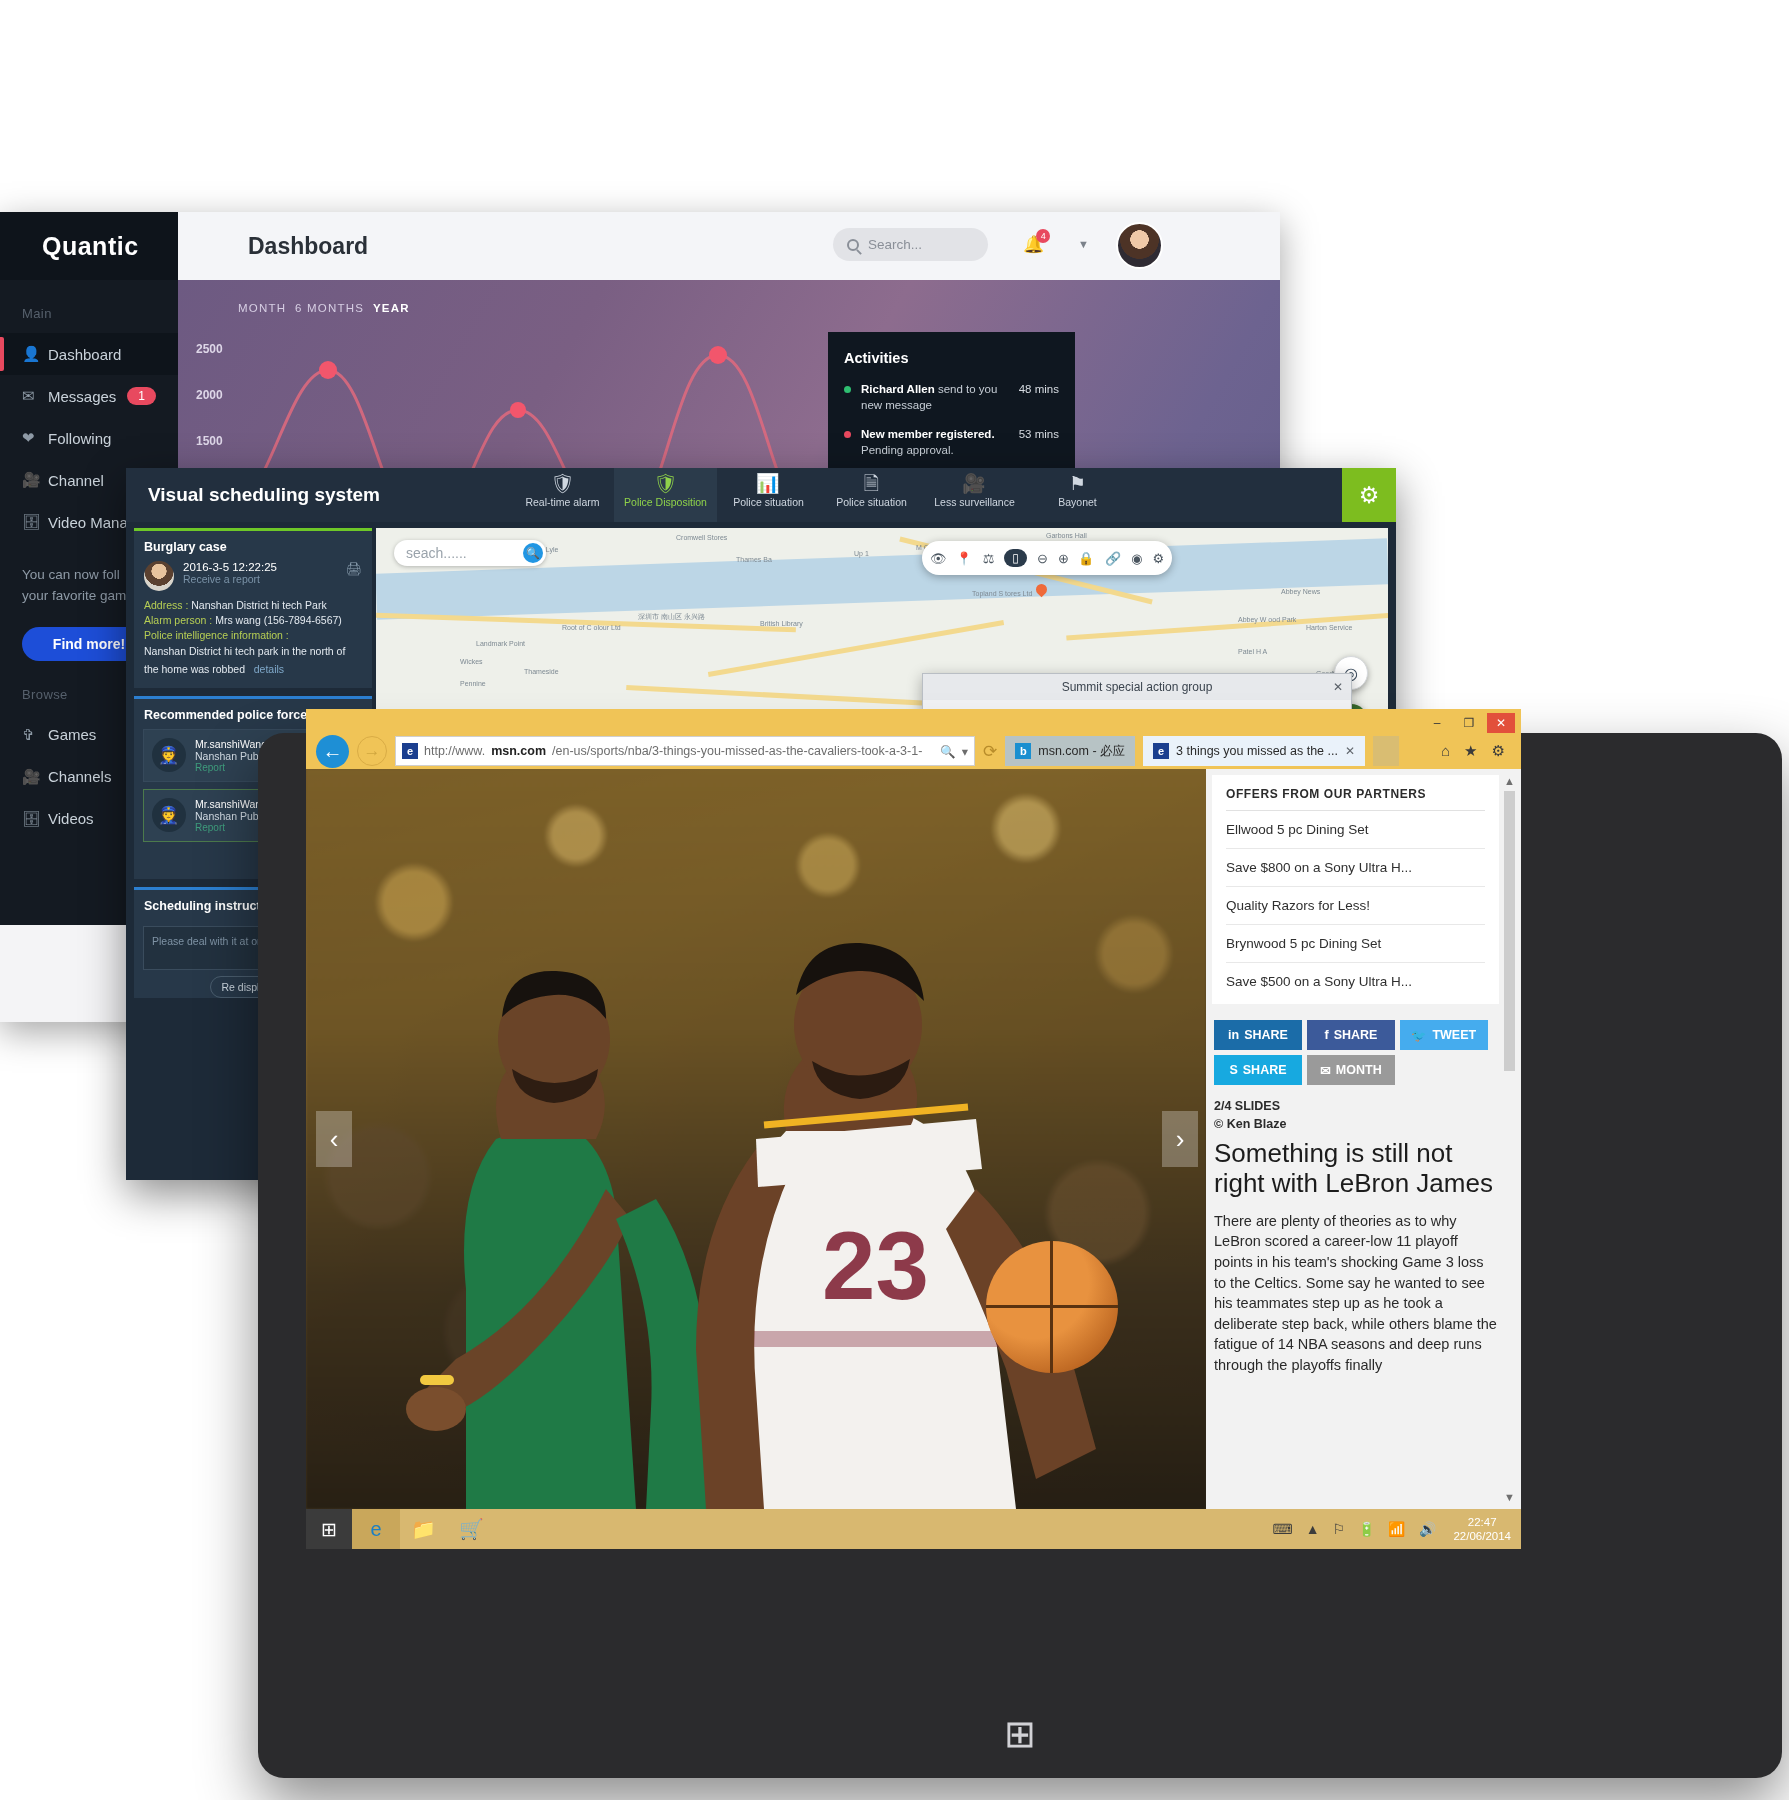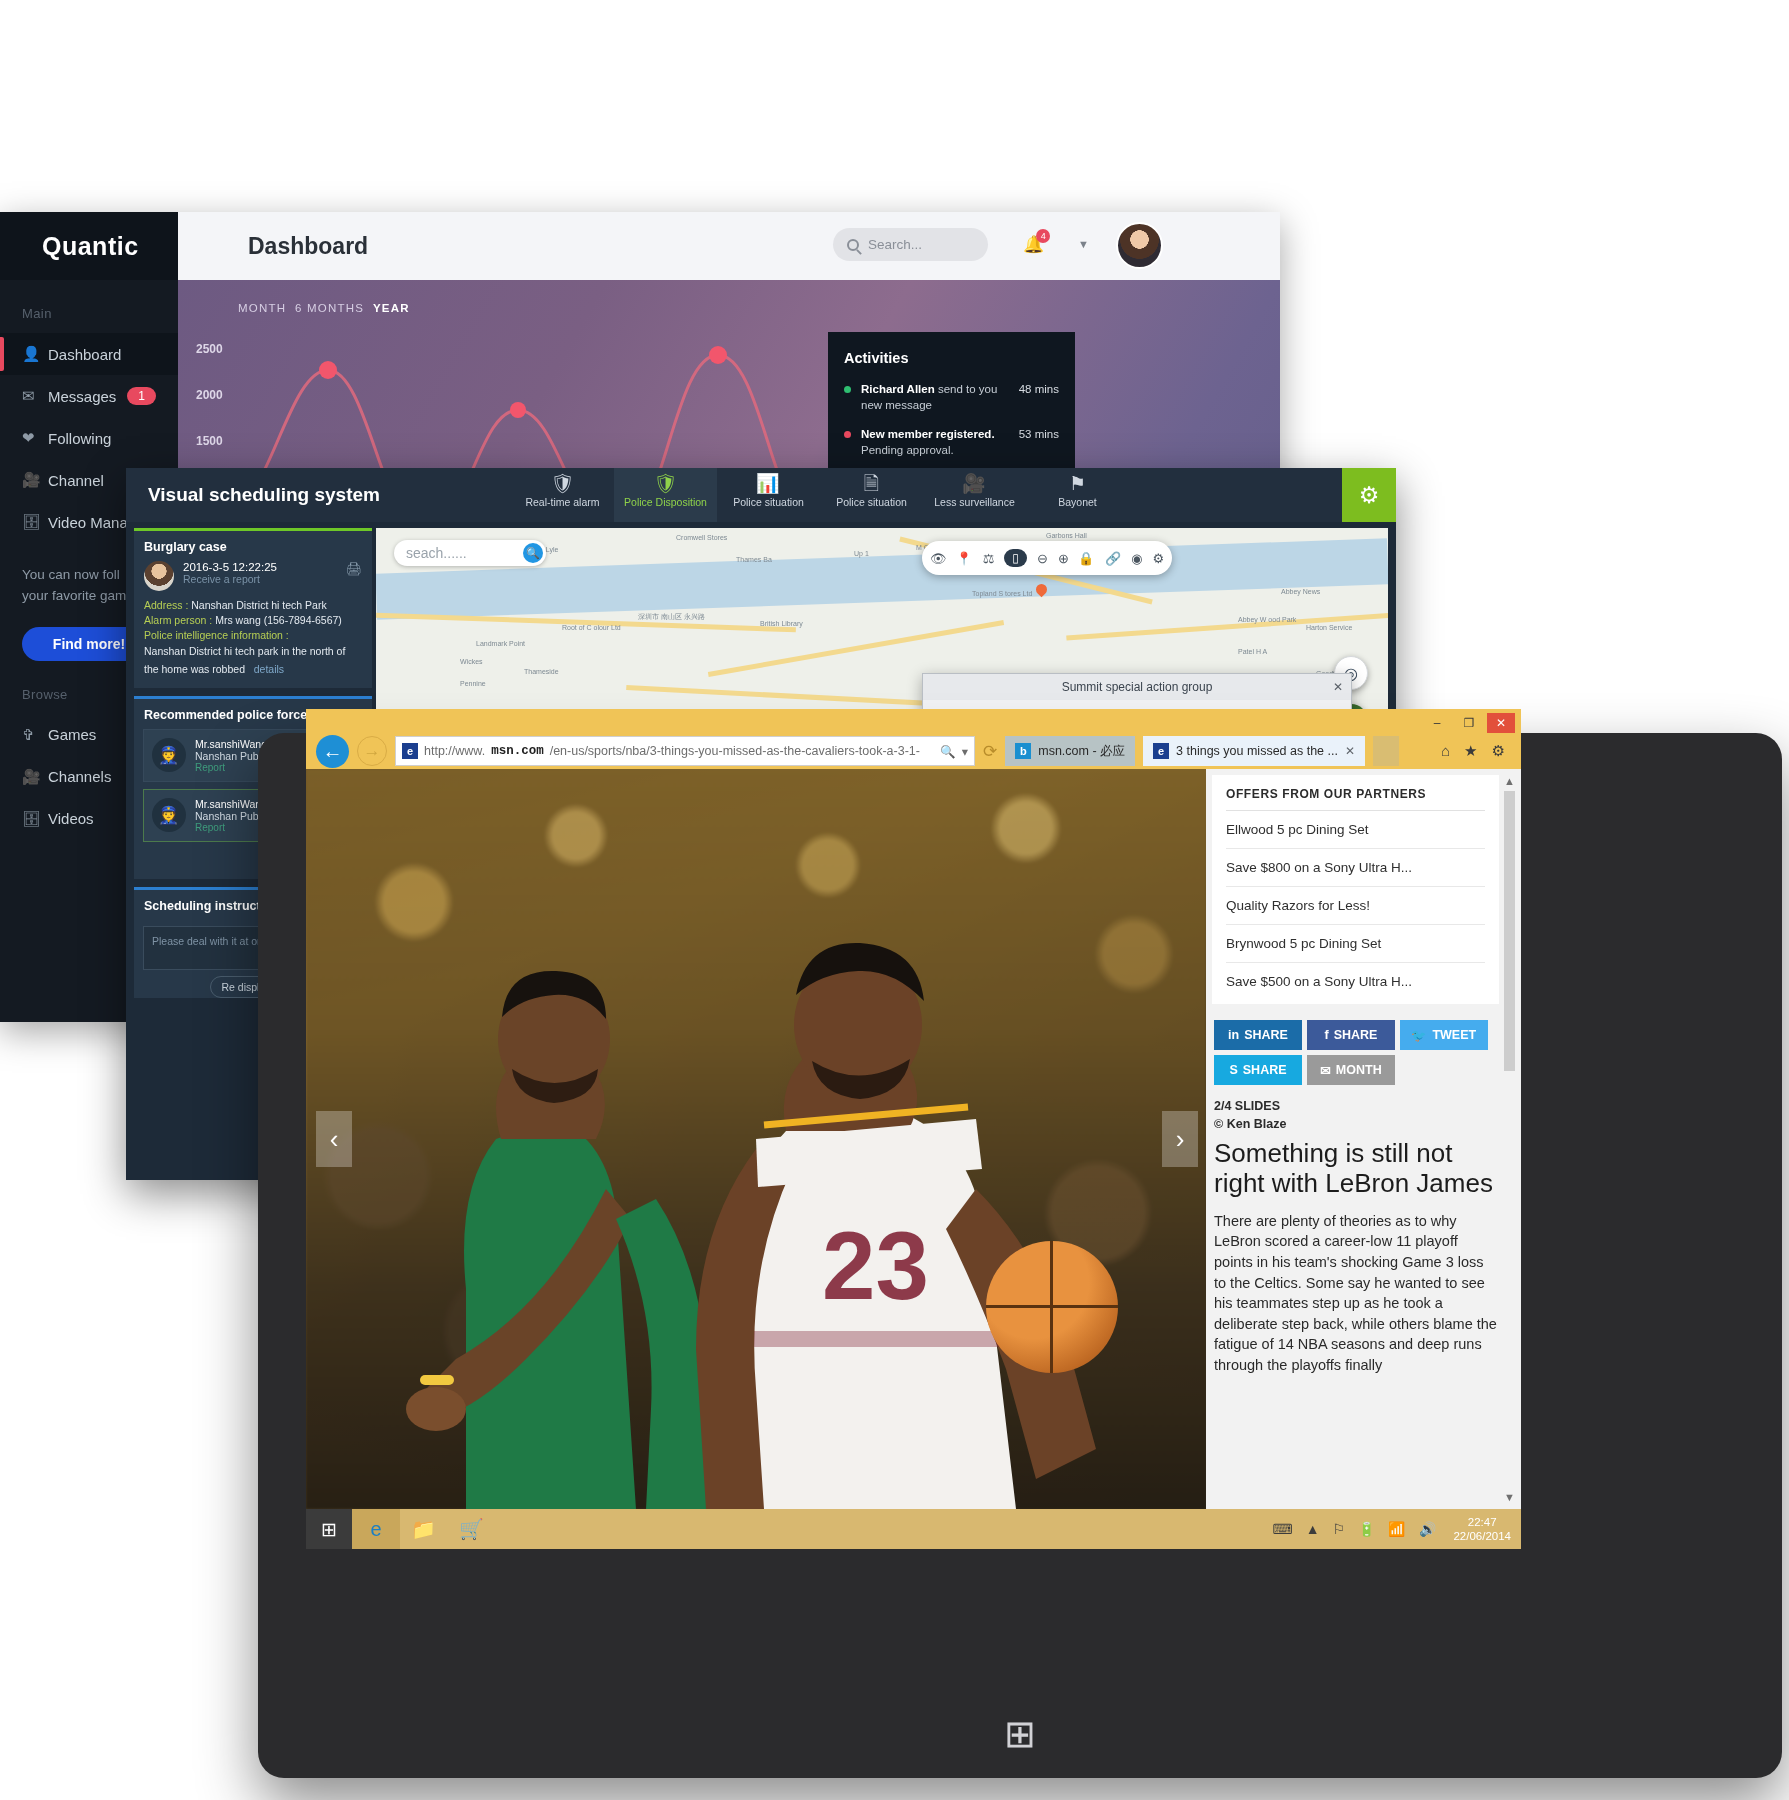--- a/index.html
+++ b/index.html
@@ -1,21 +1,21 @@
 <!DOCTYPE html>
 <html><head>
 <meta charset="utf-8">
 <style>
   * { box-sizing: border-box; margin:0; padding:0; }
   html,body { width:1789px; height:1800px; background:#ffffff; font-family:"Liberation Sans", sans-serif; overflow:hidden; }
   #stage { position:relative; width:1789px; height:1800px; }
 
   
   #quantic { position:absolute; left:0; top:212px; width:1280px; height:810px; box-shadow:0 10px 34px rgba(0,0,0,.35); background:#f4f4f6; }
-  #q-sidebar { position:absolute; left:0; top:0; width:178px; height:810px; background:#141a22; }
+  #q-sidebar { position:absolute; left:0; top:0; width:178px; height:713px; background:#141a22; }
   #q-logo { height:68px; background:#0e141b; display:flex; align-items:center; padding-left:42px; }
   #q-logo span { color:#fff; font-size:25px; font-weight:bold; letter-spacing:.5px; }
   .q-sec { color:#56606c; font-size:13px; padding:26px 0 12px 22px; letter-spacing:.4px; }
   .q-item { display:flex; align-items:center; height:42px; padding-left:22px; color:#c9d2da; font-size:15px; position:relative; }
   .q-item.active { background:#0e141b; }
   .q-item.active:before { content:""; position:absolute; left:0; top:4px; bottom:4px; width:4px; background:#e8495f; border-radius:0 2px 2px 0; }
   .q-ico { width:26px; color:#8e9aa6; font-size:15px; }
   .q-badge { position:absolute; right:22px; background:#e8495f; color:#fff; font-size:12px; border-radius:10px; padding:2px 11px; }
   #q-promo { padding:22px 22px 0 22px; color:#8e9aa6; font-size:13.5px; line-height:1.55; }
   #q-find { margin:20px 22px 0 22px; background:#1d4ed8; color:#fff; font-size:14px; font-weight:bold; border-radius:18px; padding:9px 0; text-align:center; }
@@ -115,21 +115,21 @@
   #screen { position:absolute; left:48px; top:-24px; width:1215px; height:840px; background:#fff; overflow:hidden; }
   #ie-chrome { background:#f0c457; height:60px; position:relative; }
   #ie-wincontrols { position:absolute; right:6px; top:4px; display:flex; gap:4px; }
   .winbtn { width:28px; height:20px; display:flex; align-items:center; justify-content:center; font-size:12px; color:#3a3a3a; }
   .winbtn.close { background:#e2503b; color:#fff; }
   #ie-row { position:absolute; left:0; top:24px; right:0; height:36px; display:flex; align-items:center; padding:0 10px; gap:8px; }
   #ie-back { width:33px; height:33px; border-radius:50%; background:#1e8fd5; color:#fff; font-size:20px; display:flex; align-items:center; justify-content:center; }
   #ie-fwd { width:30px; height:30px; border-radius:50%; border:1px solid #d9ac45; color:#d0a63f; font-size:17px; display:flex; align-items:center; justify-content:center; }
   #ie-addr { flex:0 0 580px; height:30px; background:#fff; border:1px solid #cfcfcf; display:flex; align-items:center; padding:0 6px; gap:6px; font-size:12.5px; color:#6d6d6d; }
   #ie-addr .fav { width:16px; height:16px; background:#1b3f8f; color:#fff; font-size:11px; text-align:center; line-height:16px; font-weight:bold; }
-  #ie-addr .host { color:#222; font-weight:bold;font-family:Liberation Mono, monospace; }
+  #ie-addr .host { color:#222; font-weight:bold; }
   #ie-addr .mag2 { margin-left:auto; color:#555; }
   #ie-refresh { color:#b88c2a; font-size:17px; }
   .ie-tab { height:30px; display:flex; align-items:center; gap:7px; padding:0 10px; font-size:12.5px; color:#2a2a2a; }
   .ie-tab.bg { background:#b7c3c5; }
   .ie-tab.fg { background:#eaf2fa; }
   .ie-tab .tico { width:16px; height:16px; color:#fff; font-size:11px; text-align:center; line-height:16px; font-weight:bold; }
   .ie-tab .x { color:#60666c; font-size:12px; }
   .ie-tab.nw { background:#d9bd72; width:26px; }
   #ie-right { margin-left:auto; display:flex; gap:14px; color:#3b3b3b; font-size:15px; padding-right:6px; }
 

